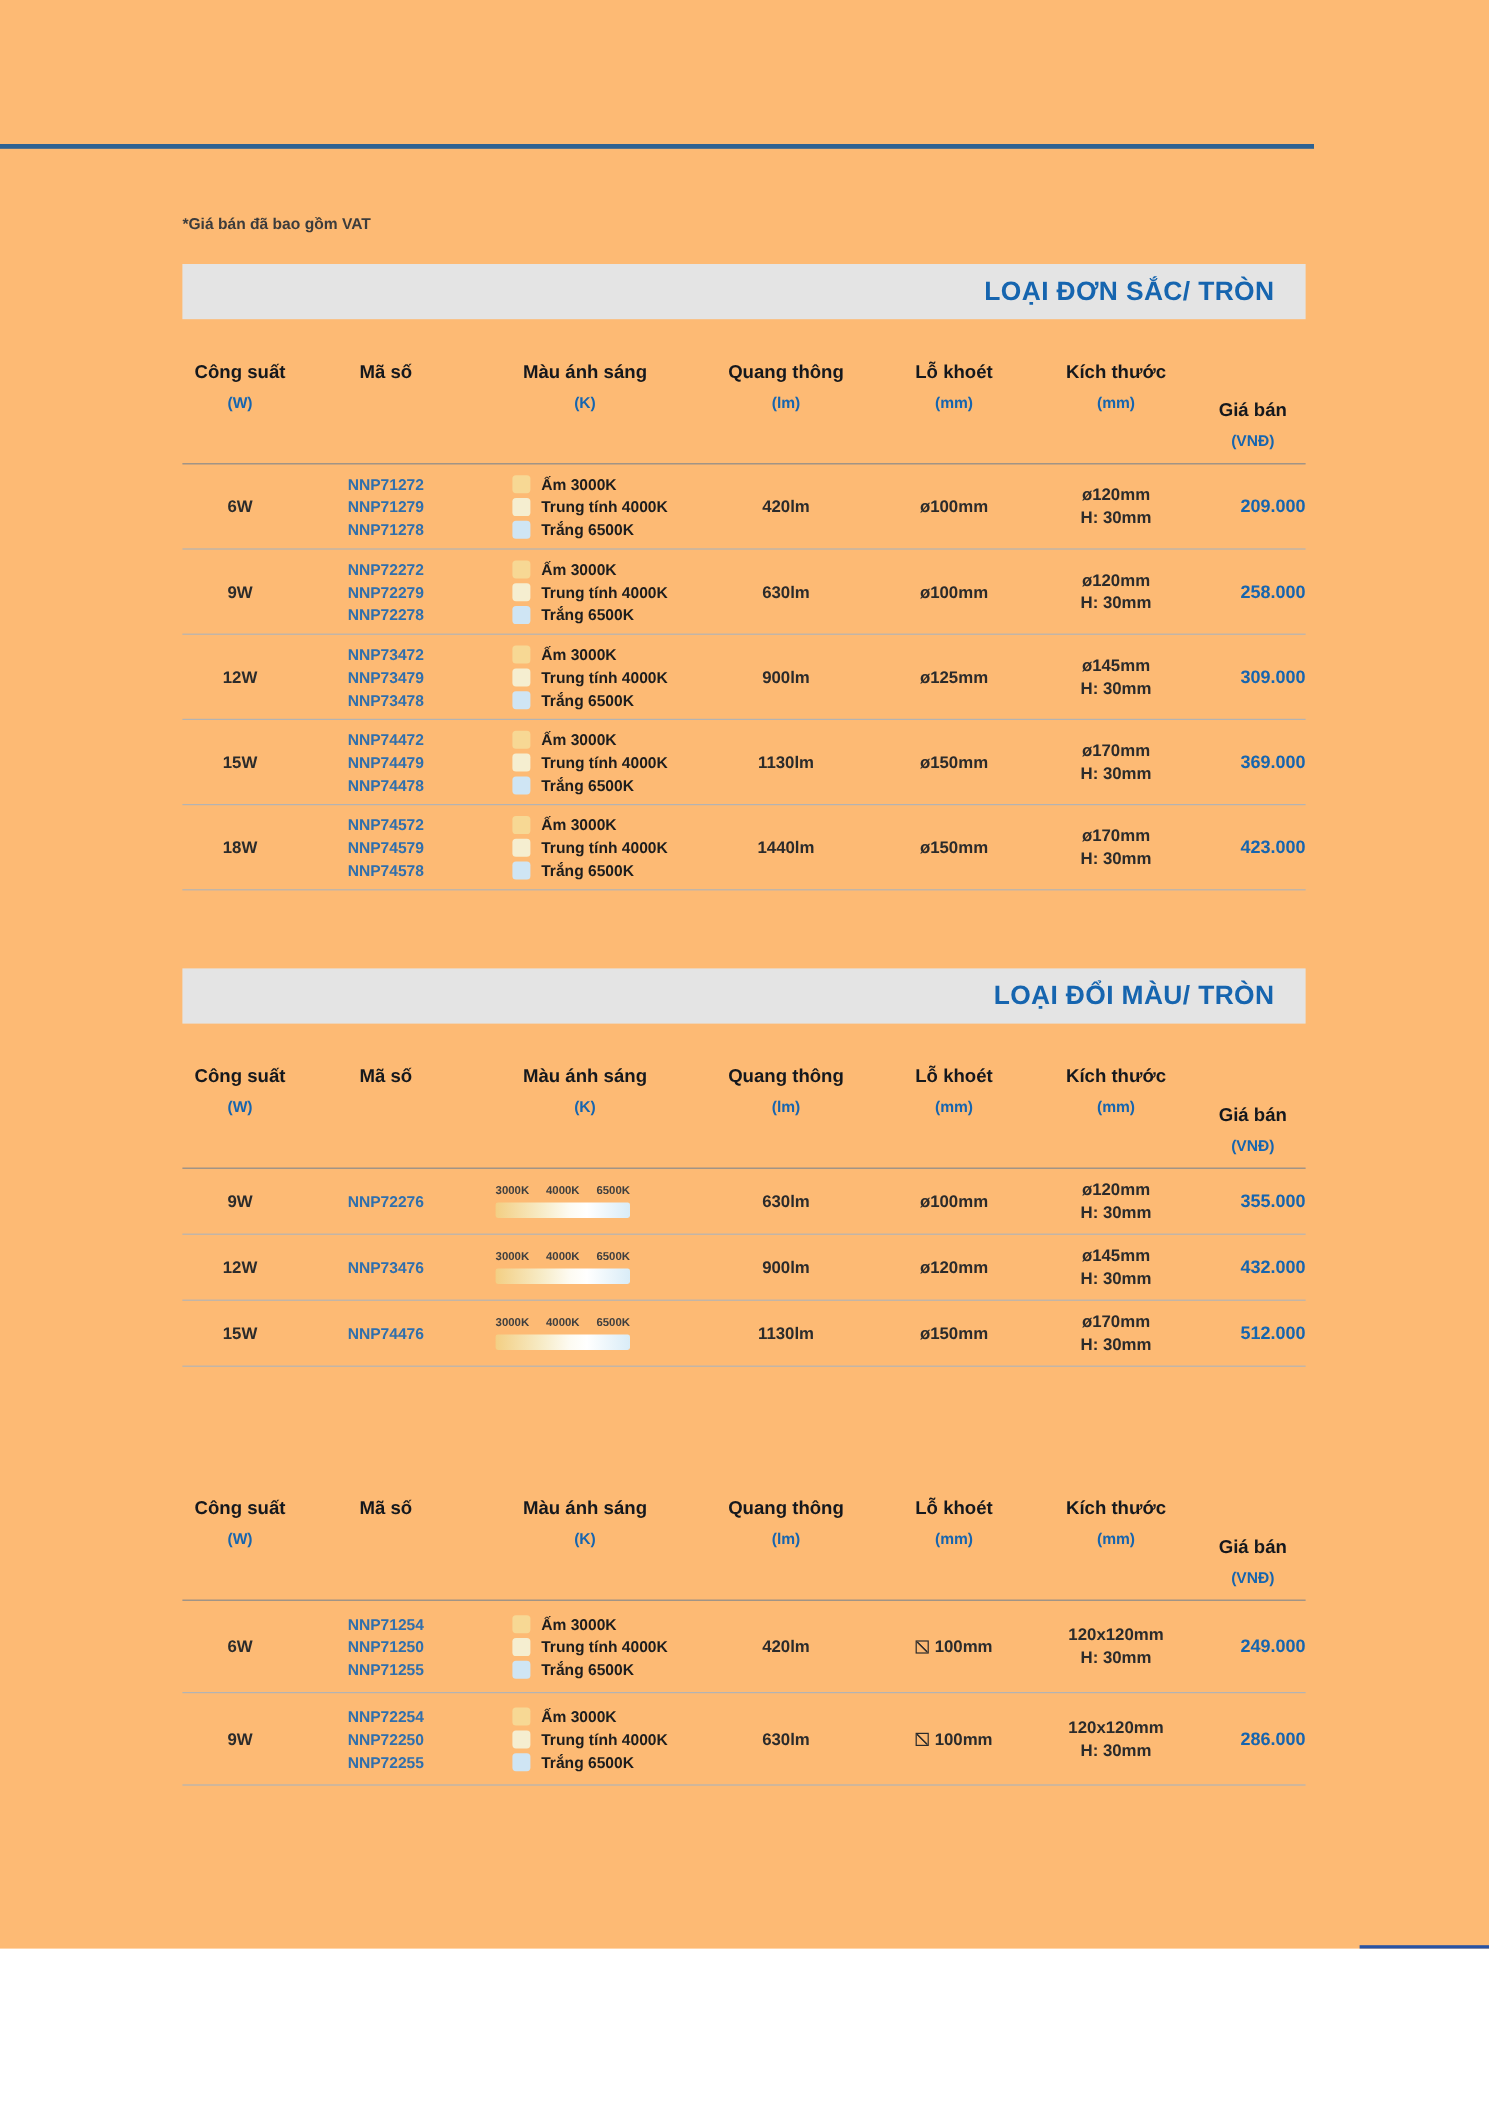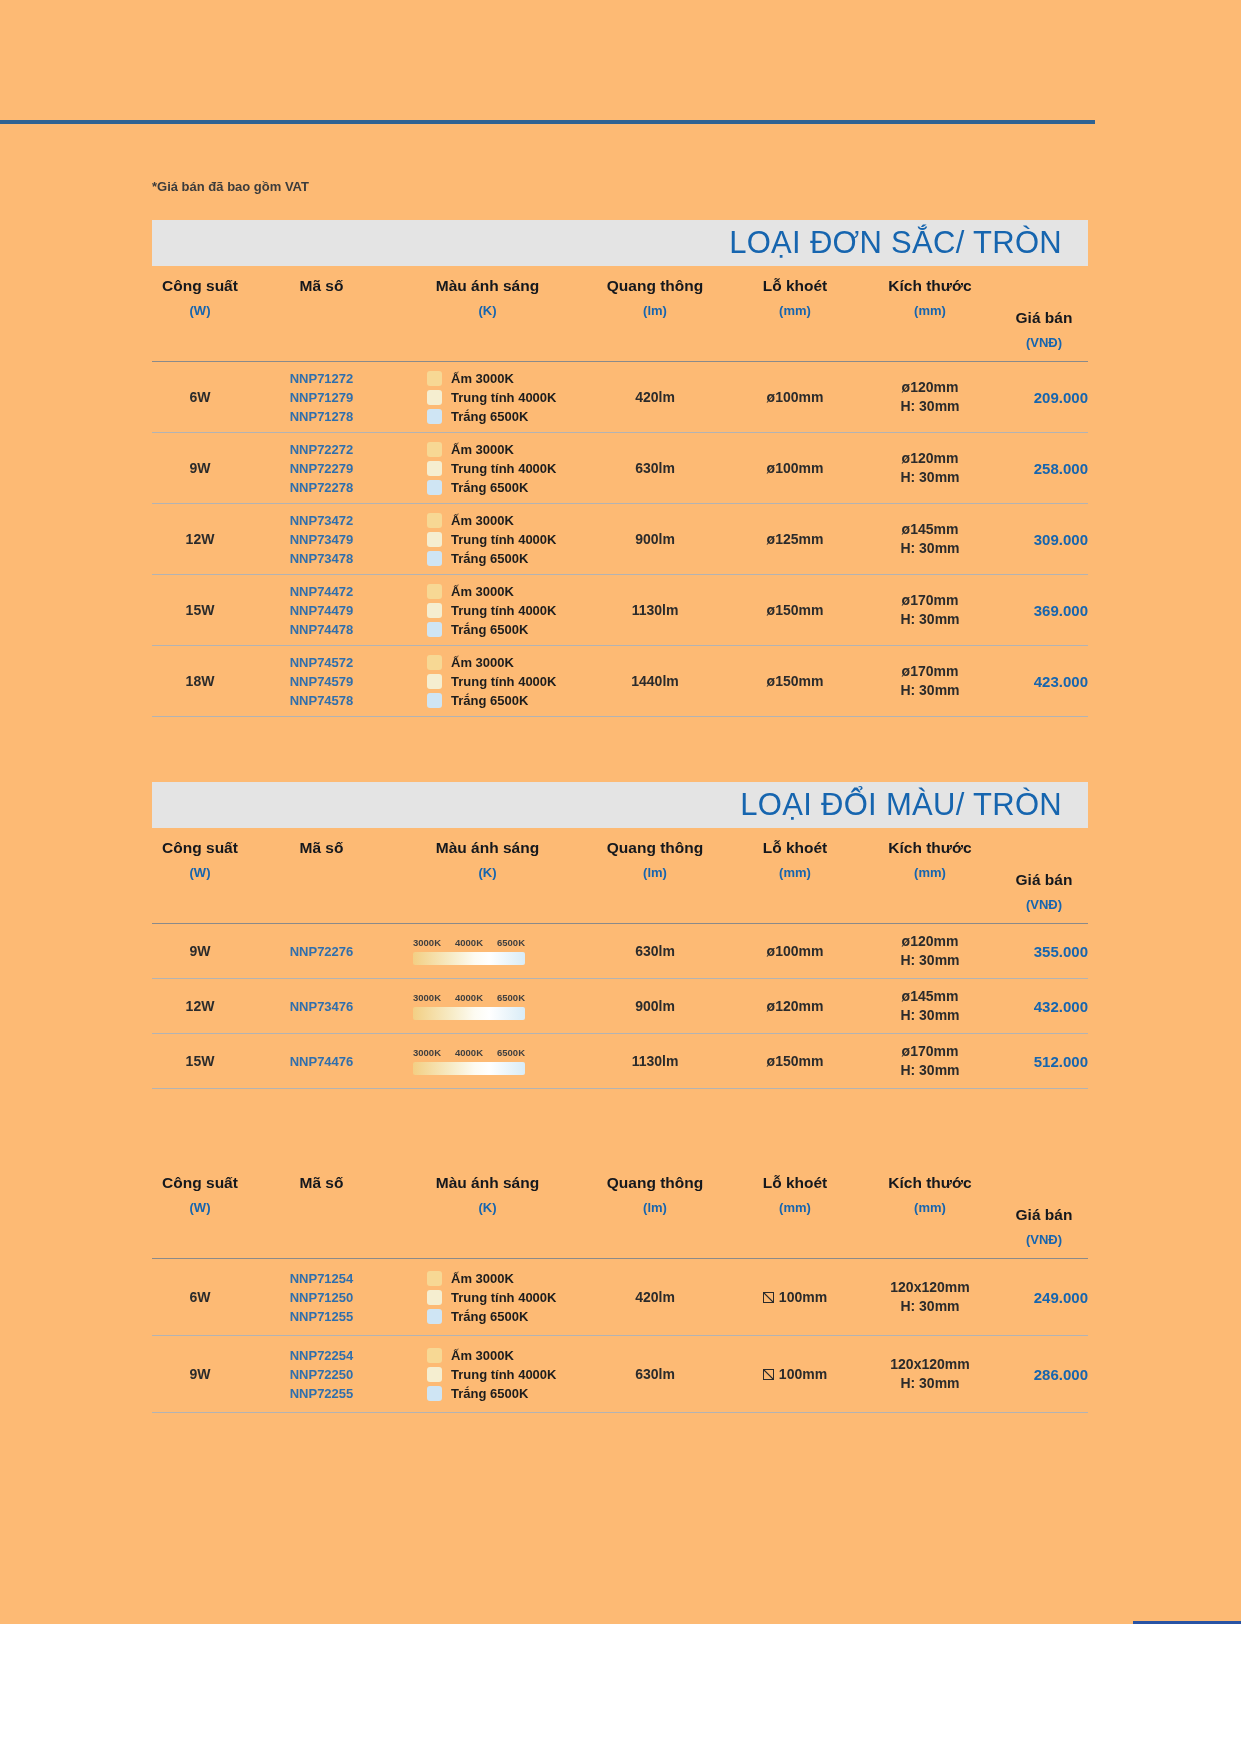--- a/index.html
+++ b/index.html
@@ -38,34 +38,34 @@
   
   .banner {
     height: 46px;
     background: #e4e4e4;
     display: flex;
     align-items: center;
     justify-content: flex-end;
     padding-right: 26px;
   }
   .banner-title {
-    font-size: 31px;
-    font-weight: 400;
+    font-size: 22px;
+    font-weight: 700;
     letter-spacing: 0.3px;
     color: #1665af;
   }
 
   
   .grid {
     display: grid;
     grid-template-columns: 96px 147px 185px 150px 130px 140px 88px;
   }
 
   .thead {
-    padding-top: 10px;
+    padding-top: 35px;
     padding-bottom: 10px;
     border-bottom: 1px solid #8a8a8a;
   }
   .th { text-align: center; }
   .th-name {
     font-size: 15.5px;
     font-weight: 700;
     color: #15181d;
     line-height: 20px;
   }

